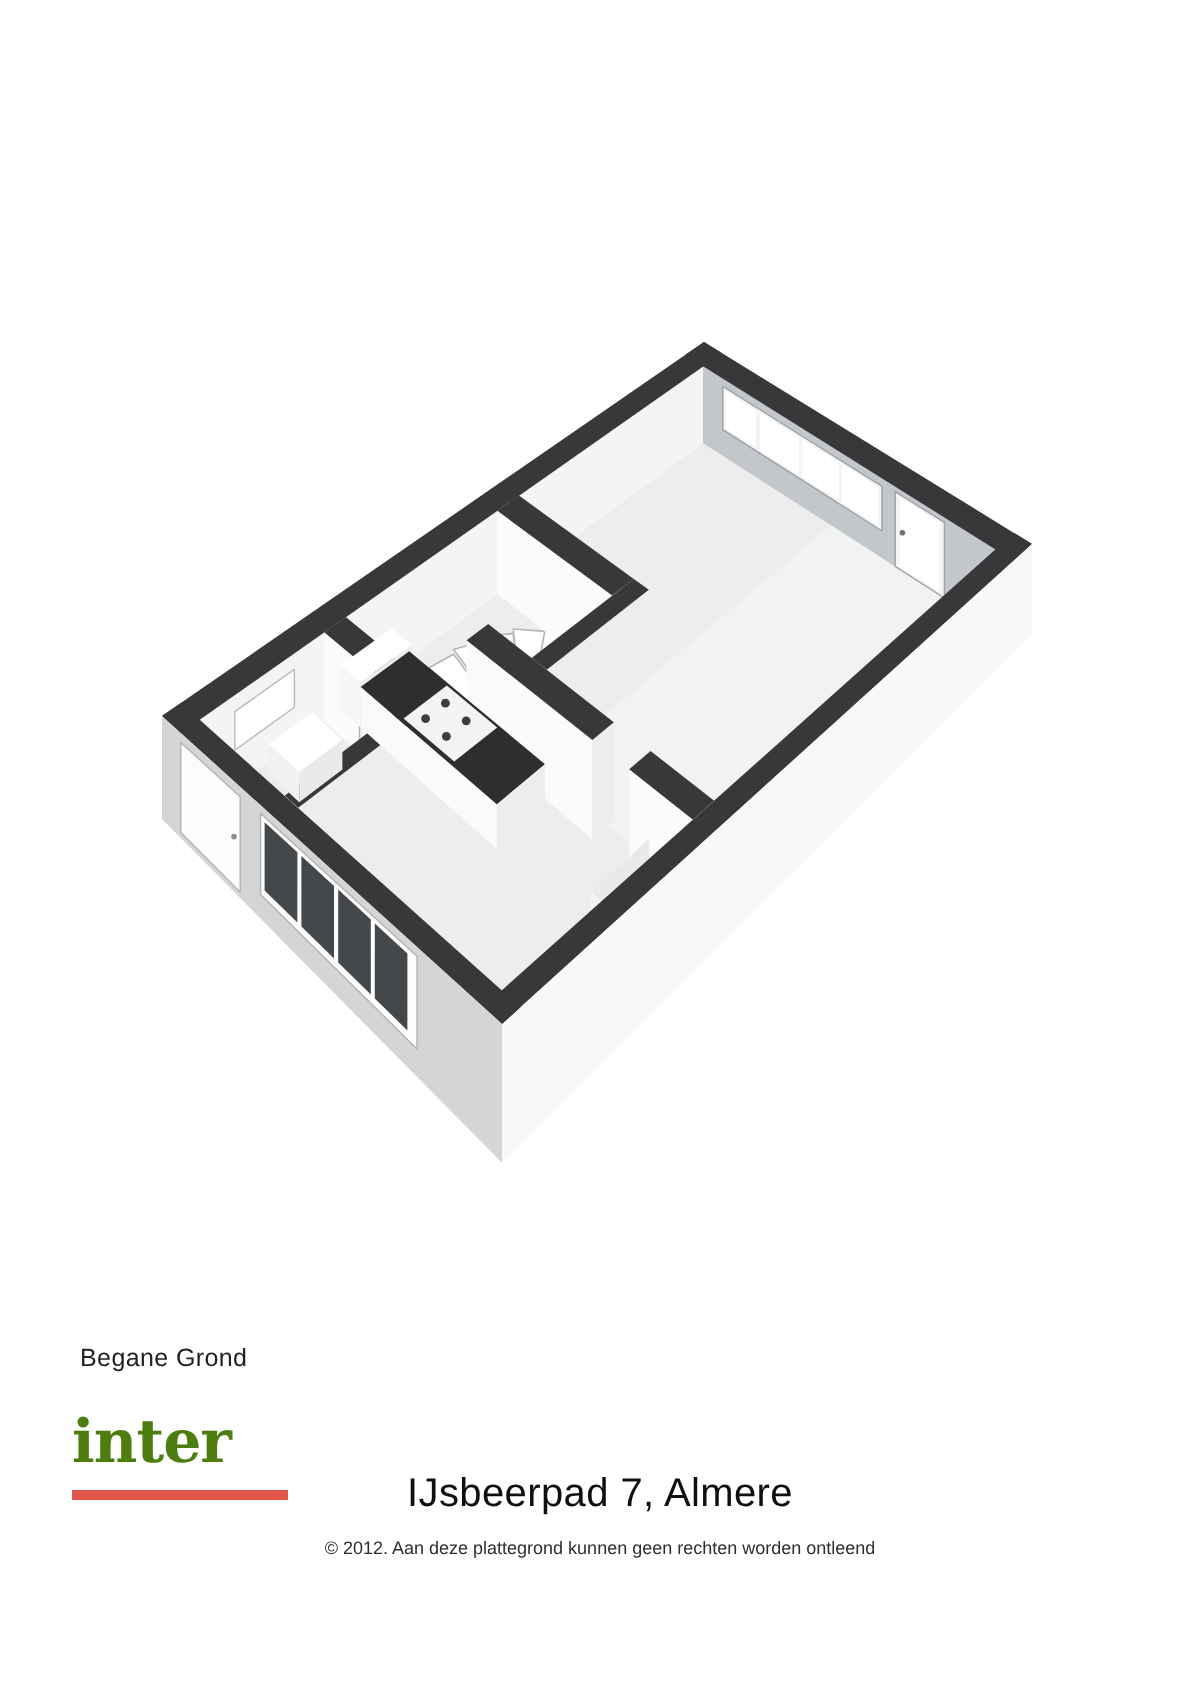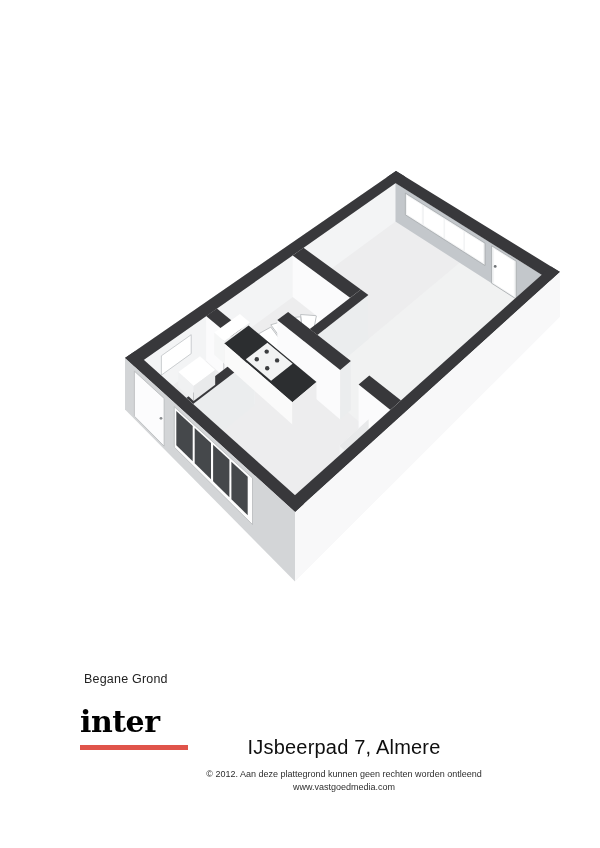--- a/index.html
+++ b/index.html
@@ -1,17 +1,17 @@
 <!DOCTYPE html>
 <html><head>
 <meta charset="utf-8">
 <style>
   html,body{margin:0;padding:0;}
   .page{position:relative;width:528px;height:848px;background:#ffffff;overflow:hidden;
-        font-family:"Liberation Sans", sans-serif;margin-left:44px;}
+        font-family:"Liberation Sans", sans-serif;}
   .plan-svg{position:absolute;left:0;top:0;}
   .floor-label{position:absolute;left:40px;top:672px;font-size:12.5px;color:#222;letter-spacing:0.2px;}
   .logo{position:absolute;left:36px;top:706px;font-family:"DejaVu Serif", serif;font-weight:bold;
         font-size:30px;line-height:31px;letter-spacing:-0.5px;}
   .logo-underline{width:108px;height:4.5px;margin-top:8px;}
   .footer-center{position:absolute;left:110px;top:736px;width:380px;text-align:center;}
   .prop-title{font-size:20px;font-weight:normal;color:#0f0f0f;letter-spacing:0.2px;}
   .copyright{margin-top:9px;font-size:9px;color:#2e2e2e;line-height:1.45;}
 </style>
 </head>
@@ -91,25 +91,24 @@
       <polygon points="130.3,406.7 208.5,478.1 208.5,524.5 130.3,447.2" fill="#fdfdfd" stroke="#b0b3b5" stroke-width="0.7" stroke-linejoin="round"></polygon>
       <polygon points="132.3,411.1 148.7,426.1 148.7,461.2 132.3,445.2" fill="#45484b"></polygon>
       <polygon points="150.7,428.0 167.0,443.0 167.0,479.2 150.7,463.2" fill="#45484b"></polygon>
       <polygon points="169.1,444.8 185.4,459.8 185.4,497.2 169.1,481.2" fill="#45484b"></polygon>
       <polygon points="187.4,461.7 203.7,476.7 203.7,515.2 187.4,499.2" fill="#45484b"></polygon>
     </svg>
 
   <div class="floor-label">Begane Grond</div>
 
   <div class="logo">
-    <div style="color: #000000;">inter</div>
+    <div style="color: #4d7c0f;">inter</div>
     <div class="logo-underline" style="background: rgb(224, 84, 74);"></div>
   </div>
 
   <div class="footer-center">
     <div class="prop-title">IJsbeerpad 7, Almere</div>
     <div class="copyright">
       <div>© 2012. Aan deze plattegrond kunnen geen rechten worden ontleend</div>
-      <div>www.vastgoedmedia.com</div>
     </div>
   </div>
 
 </div>
 
 </body></html>

